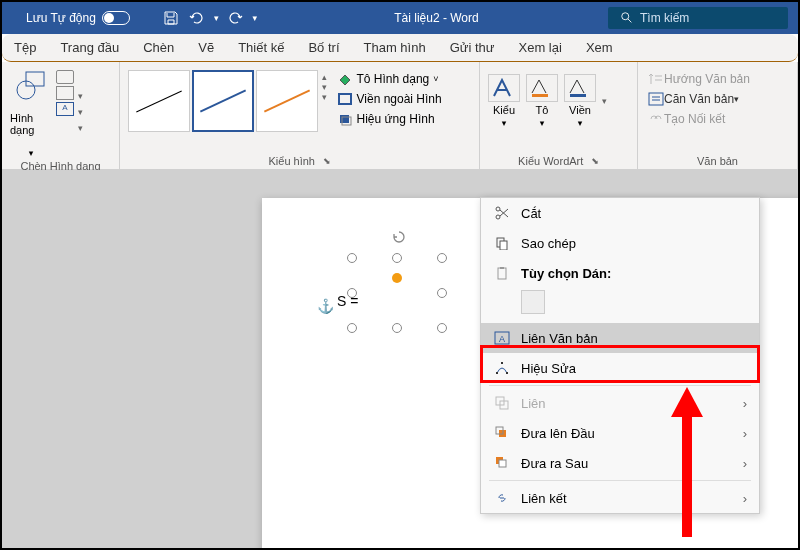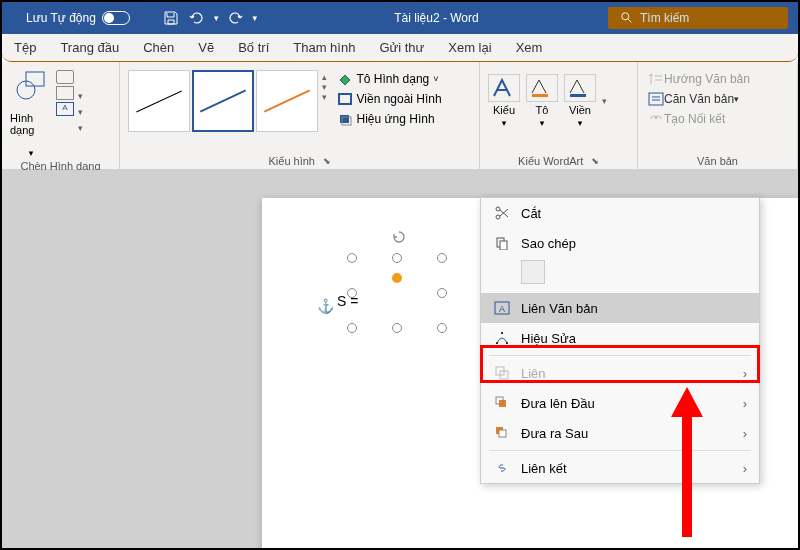--- a/index.html
+++ b/index.html
@@ -5,21 +5,21 @@
 * { margin: 0; padding: 0; box-sizing: border-box; font-family: "Segoe UI", sans-serif; }
 body { width: 800px; height: 550px; background: #fff; overflow: hidden; position: relative; border: 2px solid #000; }
 
 .title-bar { height: 32px; background: #2b579a; display: flex; align-items: center; color: #fff; font-size: 12px; }
 .autosave { display: flex; align-items: center; gap: 6px; padding: 0 24px; }
 .toggle { width: 28px; height: 14px; border: 1px solid #fff; border-radius: 7px; position: relative; }
 .toggle::after { content: ''; position: absolute; width: 10px; height: 10px; background: #fff; border-radius: 50%; top: 1px; left: 1px; }
 .qat { display: flex; gap: 8px; padding: 0 8px; align-items: center; }
 .qat-btn { width: 18px; height: 18px; display: flex; align-items: center; justify-content: center; cursor: pointer; }
 .title-center { flex: 1; text-align: center; }
-.search-box { background: #a16207; padding: 4px 12px; margin-right: 10px; display: flex; align-items: center; gap: 6px; border-radius: 2px; min-width: 180px; }
+.search-box { background: #0c4a6e; padding: 4px 12px; margin-right: 10px; display: flex; align-items: center; gap: 6px; border-radius: 2px; min-width: 180px; }
 
 .tabs { height: 28px; background: #f3f2f1; display: flex; align-items: flex-end; border-bottom: 1px solid #a16207; border-radius: 9px; }
 .tab { padding: 6px 12px; font-size: 13px; color: #333; cursor: pointer; }
 
 .ribbon { height: 108px; background: #f3f2f1; display: flex; border-bottom: 1px solid #d0d0d0; }
 .group { border-right: 1px solid #d0d0d0; padding: 4px 8px 2px 8px; display: flex; flex-direction: column; position: relative; }
 .group-label { font-size: 11px; color: #555; text-align: center; padding: 2px 0 0 0; margin-top: auto; display: flex; align-items: center; justify-content: center; gap: 8px; }
 .dialog-launcher { font-size: 9px; color: #666; }
 
 .shapes-group { display: flex; gap: 4px; }
@@ -105,20 +105,21 @@
       </svg>
     <span style="color:#cfe0f0">Tìm kiếm</span>
   </div>
 </div>
 
 <div class="tabs">
   <div class="tab">Tệp</div>
   <div class="tab">Trang đầu</div>
   <div class="tab">Chèn</div>
   <div class="tab">Vẽ</div>
+  <div class="tab">Thiết kế</div>
   <div class="tab">Bố trí</div>
   <div class="tab">Tham hình</div>
   <div class="tab">Gửi thư</div>
   <div class="tab">Xem lại</div>
   <div class="tab">Xem</div>
 </div>
 
 <div class="ribbon">
   <div class="group" style="width:118px">
     <div class="shapes-group">
@@ -295,20 +296,29 @@
   </div>
   <div class="menu-item">
     <div class="menu-icon">
         <svg width="14" height="14" viewBox="0 0 14 14">
           <rect x="2" y="2" width="7" height="9" fill="none" stroke="#555"></rect>
           <rect x="5" y="5" width="7" height="9" fill="#fff" stroke="#555"></rect>
         </svg>
       </div>
     <span class="menu-label">Sao chép</span>
   </div>
+  <div class="menu-item" style="cursor:default">
+    <div class="menu-icon">
+        <svg width="14" height="14" viewBox="0 0 14 14">
+          <rect x="3" y="2" width="8" height="11" fill="none" stroke="#999"></rect>
+          <rect x="5" y="1" width="4" height="2" fill="#999"></rect>
+        </svg>
+      </div>
+    <span class="menu-label" style="font-weight:bold">Tùy chọn Dán:</span>
+  </div>
   <div class="paste-icons">
     <div class="paste-box"></div>
   </div>
   <div class="menu-item highlighted">
     <div class="menu-icon">
         <svg width="16" height="14" viewBox="0 0 16 14">
           <rect x="1" y="1" width="14" height="12" fill="none" stroke="#2b579a"></rect>
           <text x="5" y="11" font-size="9" fill="#2b579a">A</text>
         </svg>
       </div>

